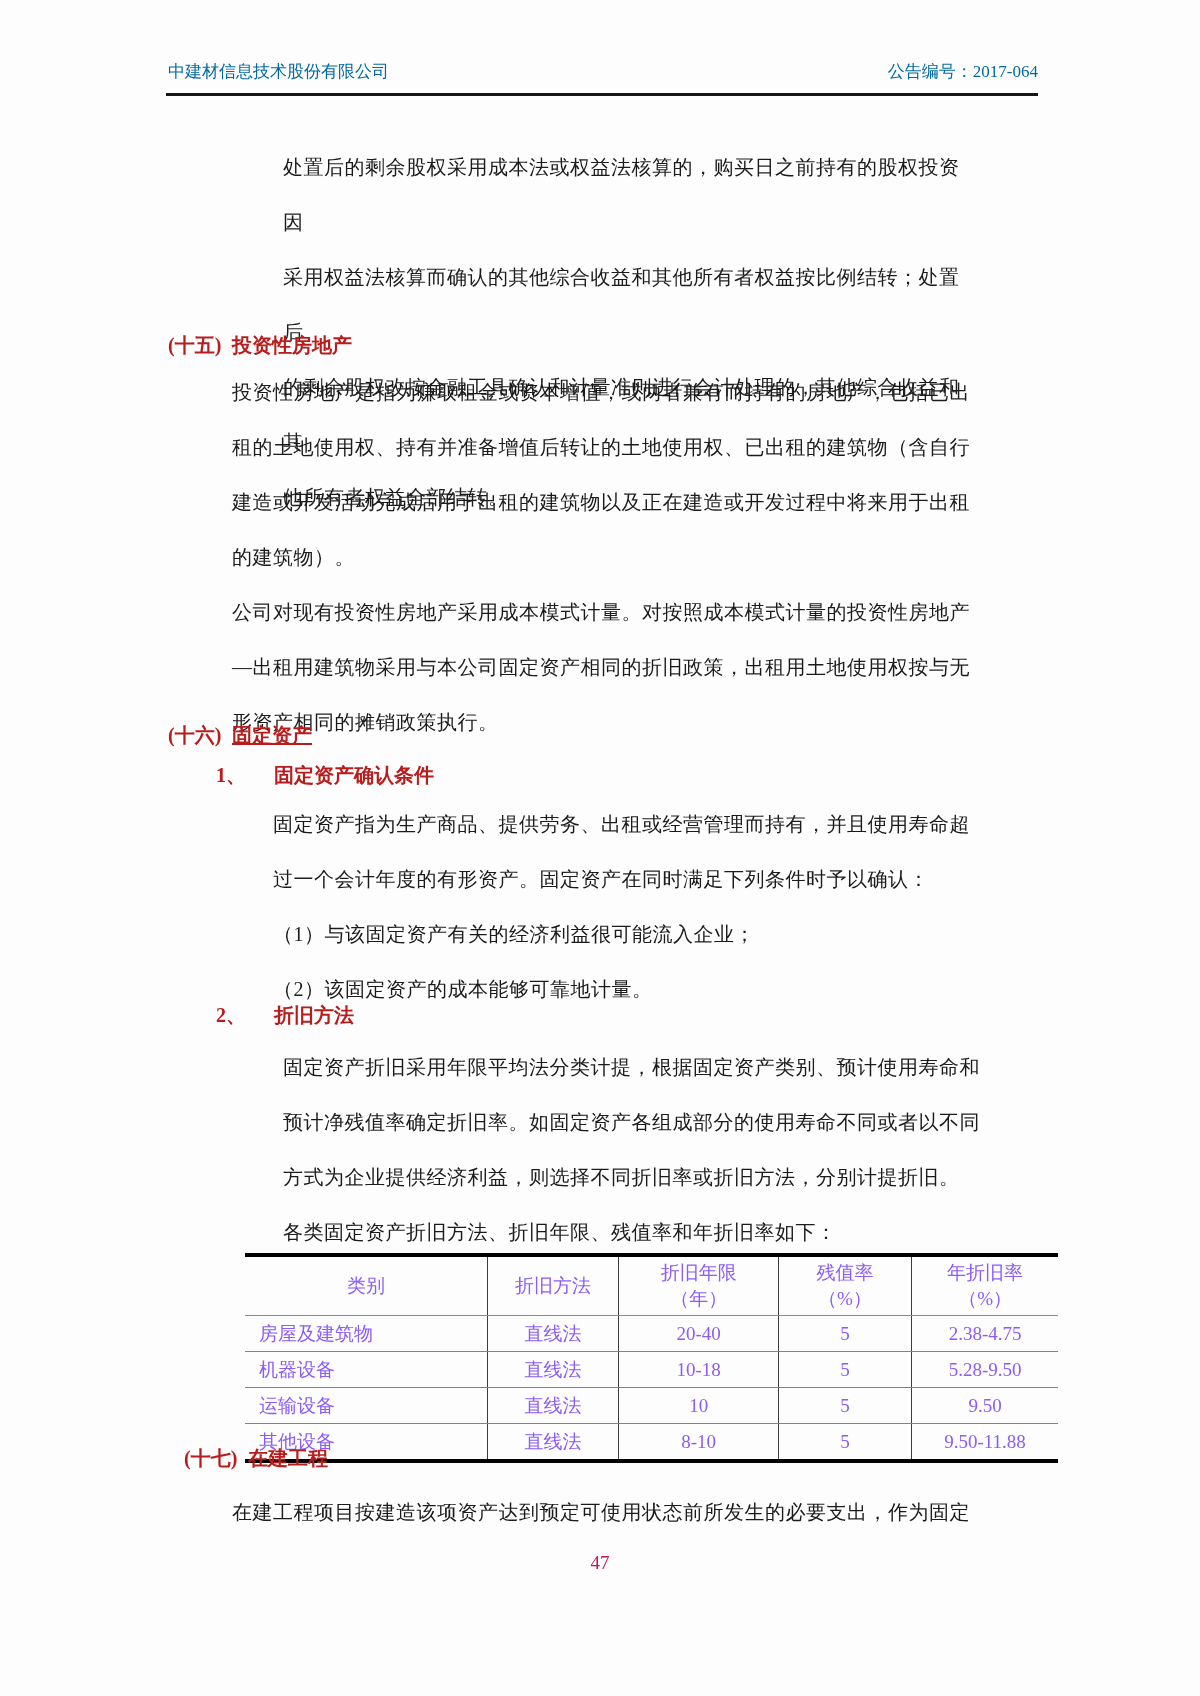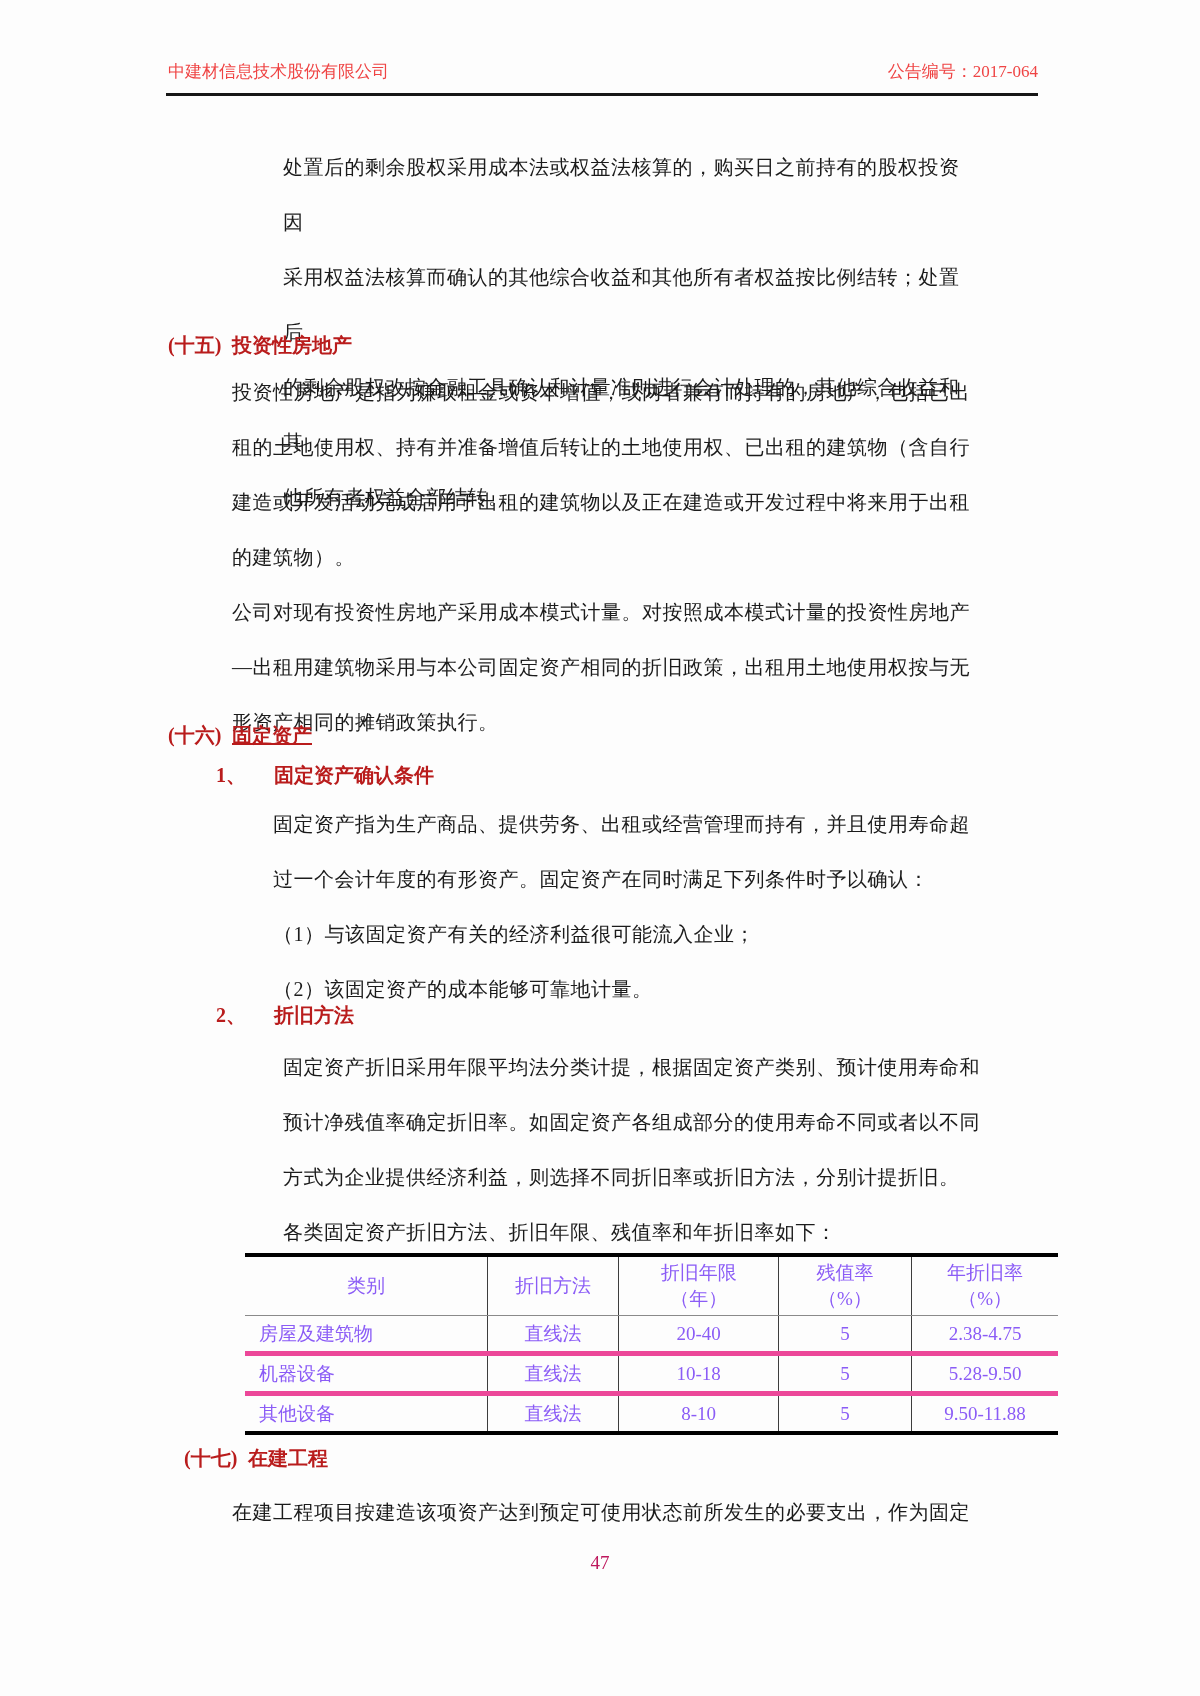--- a/index.html
+++ b/index.html
@@ -20,21 +20,21 @@
   
   .hdr {
     position: absolute;
     top: 60px;
     left: 168px;
     width: 870px;
     display: flex;
     justify-content: space-between;
     align-items: flex-end;
     font-size: 17px;
-    color: #ef4444;
+    color: #0369a1;
   }
   .hdr-rule {
     position: absolute;
     top: 93px;
     left: 166px;
     width: 872px;
     height: 3px;
     background: #161616;
   }
   
@@ -91,21 +91,21 @@
     height: 54px;
     white-space: pre-line;
     line-height: 1.35;
     border-bottom: 1px solid #8a8a8a;
     padding: 2px 4px;
   }
   .dep-table td {
     text-align: center;
     vertical-align: middle;
     height: 35px;
-    border-bottom: 5px solid #ec4899;
+    border-bottom: 1px solid #ec4899;
     padding: 0 4px;
   }
   .dep-table tr:last-child td { border-bottom: none; }
   .dep-table th + th, .dep-table td + td { border-left: 1px solid #3d3d3d; }
   .dep-table td.cat {
     text-align: left;
     padding-left: 14px;
   }
   
   .page-num {
@@ -195,20 +195,27 @@
         <td>2.38-4.75</td>
       </tr>
       <tr>
         <td class="cat">机器设备</td>
         <td>直线法</td>
         <td>10-18</td>
         <td>5</td>
         <td>5.28-9.50</td>
       </tr>
       <tr>
+        <td class="cat">运输设备</td>
+        <td>直线法</td>
+        <td>10</td>
+        <td>5</td>
+        <td>9.50</td>
+      </tr>
+      <tr>
         <td class="cat">其他设备</td>
         <td>直线法</td>
         <td>8-10</td>
         <td>5</td>
         <td>9.50-11.88</td>
       </tr>
     </tbody>
   </table>
 
   <div class="sec-h" style="top:1438px;margin-left:16px;">

